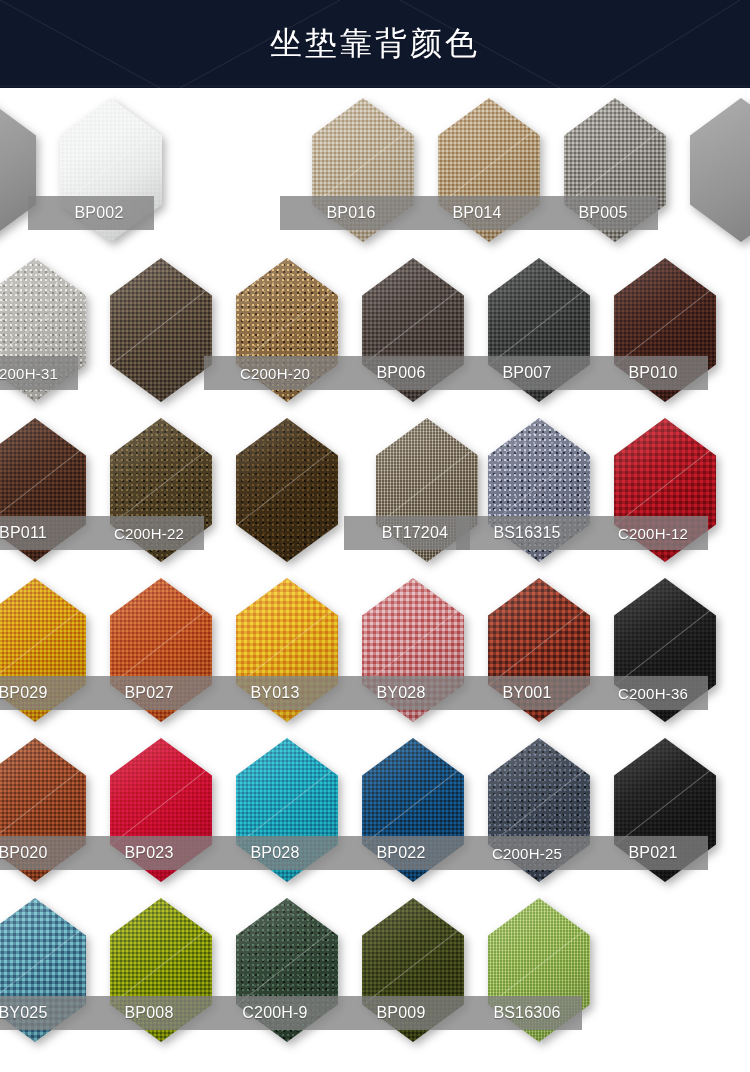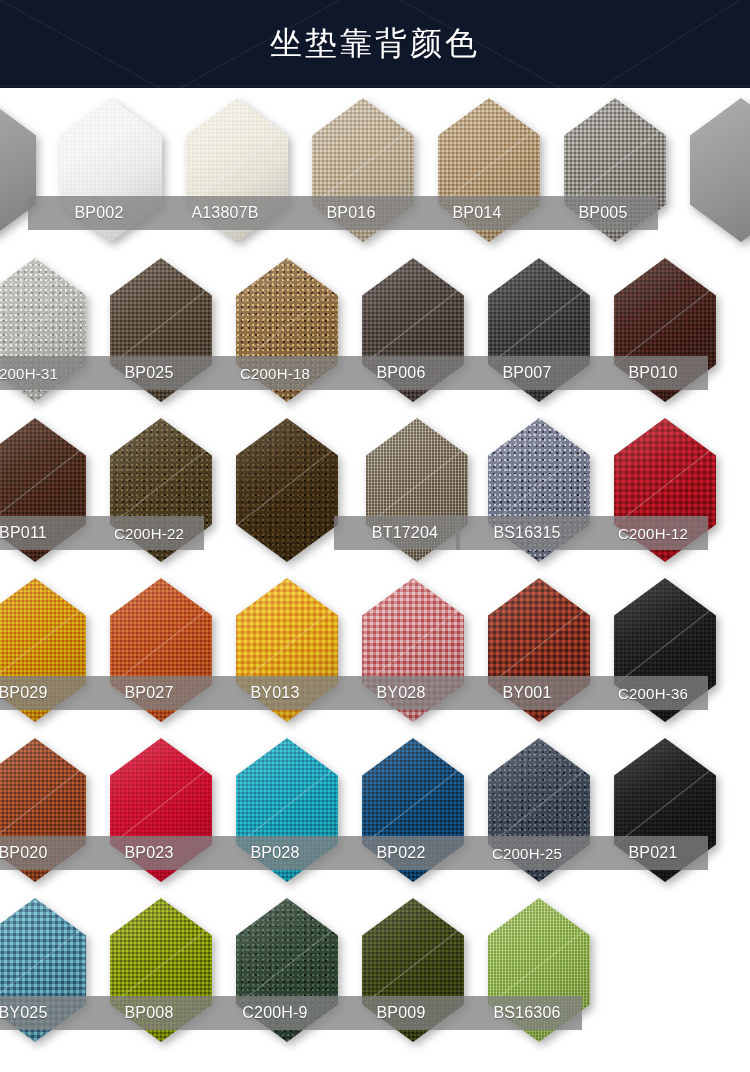--- a/index.html
+++ b/index.html
@@ -190,31 +190,20 @@
         <div class="hex-wrap">
           <div class="hex">
             <div class="hex-base" style="background:#f2f3f3"></div>
             <div class="hex-weave"></div>
             <div class="hex-shade"></div>
             <div class="hex-fold"></div>
           </div>
         </div>
         <div class="label">BP002</div>
       </div>
-      <div class="cell" style="left: 174px;">
-        <div class="hex-wrap">
-          <div class="hex">
-            <div class="hex-base" style="background:#eeeade"></div>
-            <div class="hex-weave"></div>
-            <div class="hex-shade"></div>
-            <div class="hex-fold"></div>
-          </div>
-        </div>
-        <div class="label">A13807B</div>
-      </div>
       <div class="cell" style="left: 300px;">
         <div class="hex-wrap">
           <div class="hex">
             <div class="hex-base" style="background:#bdae95"></div>
             <div class="hex-weave"></div>
             <div class="hex-shade"></div>
             <div class="hex-fold"></div>
           </div>
         </div>
         <div class="label">BP016</div>
@@ -256,32 +245,31 @@
       </div>
       <div class="cell" style="left: 98px;">
         <div class="hex-wrap">
           <div class="hex">
             <div class="hex-base" style="background:#56483a"></div>
             <div class="hex-weave"></div>
             <div class="hex-shade"></div>
             <div class="hex-fold"></div>
           </div>
         </div>
-        <div class="label">BP025</div>
       </div>
       <div class="cell" style="left: 224px;">
         <div class="hex-wrap">
           <div class="hex">
             <div class="hex-base" style="background:#8a6a42"></div>
             <div class="hex-weave speck"></div>
             <div class="hex-shade"></div>
             <div class="hex-fold"></div>
           </div>
         </div>
-        <div class="label narrow">C200H-18</div>
+        <div class="label narrow">C200H-20</div>
       </div>
       <div class="cell" style="left: 350px;">
         <div class="hex-wrap">
           <div class="hex">
             <div class="hex-base" style="background:#4d433e"></div>
             <div class="hex-weave"></div>
             <div class="hex-shade"></div>
             <div class="hex-fold"></div>
           </div>
         </div>
@@ -336,21 +324,21 @@
       <div class="cell" style="left: 224px;">
         <div class="hex-wrap">
           <div class="hex">
             <div class="hex-base" style="background:#3d2c14"></div>
             <div class="hex-weave speck"></div>
             <div class="hex-shade"></div>
             <div class="hex-fold"></div>
           </div>
         </div>
       </div>
-      <div class="cell" style="left: 354px;">
+      <div class="cell" style="left: 364px;">
         <div class="hex-wrap">
           <div class="hex">
             <div class="hex-base" style="background:#8e8471"></div>
             <div class="hex-weave linen"></div>
             <div class="hex-shade"></div>
             <div class="hex-fold"></div>
           </div>
         </div>
         <div class="label">BT17204</div>
       </div>

